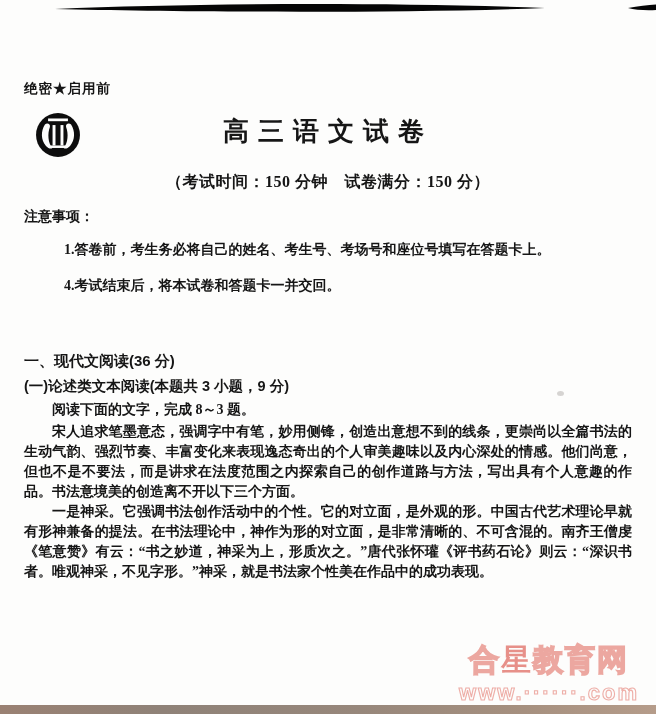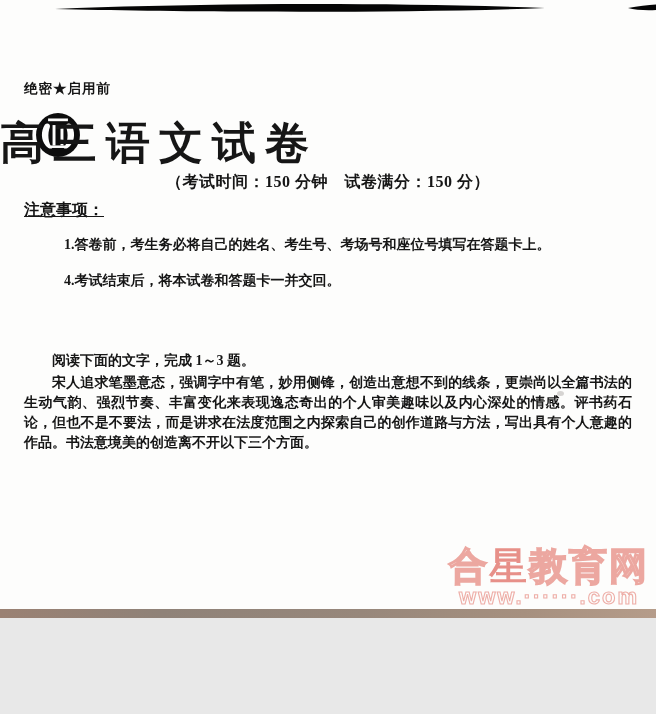--- a/index.html
+++ b/index.html
@@ -1,18 +1,18 @@
 <!DOCTYPE html>
 <html><head>
 <meta charset="utf-8">
 <style>
   html,body{margin:0;padding:0;background:#e8e8e8;}
   .page{
     position:relative;
-    width:656px;height:618px;
+    width:656px;height:714px;
     background:#fdfdfc;
     overflow:hidden;
     font-family:"Liberation Serif", serif;
     color:#161616;
   }
   
   .scan-top{position:absolute;top:0;left:0;width:656px;height:18px;}
   .scan-bottom{
     position:absolute;left:0;bottom:0;width:656px;height:9px;
     background:linear-gradient(90deg,#9a8173 0%,#8f8278 25%,#97877b 55%,#a6907f 80%,#b59c8a 100%);
@@ -20,33 +20,34 @@
   .noise-dot{position:absolute;left:557px;top:391px;width:7px;height:5px;background:#d6d4d2;border-radius:50%;}
   
   .classification{
     position:absolute;top:80px;left:24px;
     font-family:"Liberation Sans",sans-serif;
     font-weight:bold;font-size:13.5px;letter-spacing:1px;
   }
   .logo{position:absolute;top:112px;left:35px;width:46px;height:46px;}
   .title{
     position:absolute;top:114px;left:0;width:100%;
+    text-align:center;
     font-family:"Liberation Sans",sans-serif;
-    font-weight:bold;font-size:44px;letter-spacing:9px;
+    font-weight:bold;font-size:26px;letter-spacing:9px;
   }
   .subtitle{
     position:absolute;top:172px;left:0;width:100%;
     text-align:center;
     font-weight:bold;font-size:16px;letter-spacing:0.5px;
   }
   
   .notice{position:absolute;top:200px;left:24px;width:608px;}
   .notice-heading{
     font-family:"Liberation Sans",sans-serif;
-    font-weight:bold;font-size:16px;margin:0 0 5px 0;text-decoration:underline;
+    font-weight:bold;font-size:14px;margin:8px 0 5px 0;
   }
   .notice-item{
     margin:12px;font-size:14px;font-weight:600;line-height:23.5px;
     text-indent:2em;text-align:justify;
   }
   
   .body-block{position:absolute;top:352px;left:24px;width:608px;}
   .sec-heading{
     font-family:"Liberation Sans",sans-serif;
     font-weight:bold;font-size:15px;margin:0 0 6px 0;
@@ -62,22 +63,22 @@
     margin:0;font-size:14px;font-weight:600;line-height:20px;
     text-indent:2em;text-align:justify;
     position:relative;z-index:2;
   }
   
   .watermark{
     position:absolute;right:2px;bottom:8px;width:210px;
     text-align:center;z-index:1;user-select:none;
   }
   .wm-name{
-    font-family:Liberation Serif, serif;
-    font-size:38px;font-weight:bold;line-height:44px;letter-spacing:2px;
+    font-family:Liberation Mono, monospace;
+    font-size:30px;font-weight:bold;line-height:44px;letter-spacing:2px;
     white-space:nowrap;
   }
   .wm-outline{color:rgba(255,255,255,0.05);-webkit-text-stroke:1.6px rgba(223,96,84,0.55);}
   .wm-solid{color:rgba(217,72,60,0.60);-webkit-text-stroke:0;}
   .wm-url{
     font-family:"Liberation Sans",sans-serif;
     font-size:22px;font-weight:bold;letter-spacing:2px;
     color:rgba(255,255,255,0.05);-webkit-text-stroke:1.1px rgba(223,96,84,0.5);
     margin-top:-4px;
   }
@@ -113,21 +114,24 @@
     <p class="notice-item">1.答卷前，考生务必将自己的姓名、考生号、考场号和座位号填写在答题卡上。</p>
     <p class="notice-item">4.考试结束后，将本试卷和答题卡一并交回。</p>
   </div>
 
   <div class="watermark">
     <div class="wm-name"><span class="wm-outline">合</span><span class="wm-solid">星</span><span class="wm-outline">教育网</span></div>
     <div class="wm-url">www.······.com</div>
   </div>
 
   <div class="body-block">
-    <p class="sec-instruction">阅读下面的文字，完成 1～3 题。</p>
-    <p class="para">宋人追求笔墨意态，强调字中有笔，妙用侧锋，创造出意想不到的线条，更崇尚以全篇书法的生动气韵、强烈节奏、丰富变化来表现逸态奇出的个人审美趣味以及内心深处的情感。评书药石论，但也不是不要法，而是讲求在法度范围之内探索自己的创作道路与方法，写出具有个人意趣的作品。书法意境美的创造离不开以下三个方面。</p>
+    <p class="sec-heading">一、现代文阅读(36 分)</p>
+    <p class="sec-subheading">(一)论述类文本阅读(本题共 3 小题，9 分)</p>
+    <p class="sec-instruction">阅读下面的文字，完成 8～3 题。</p>
+    <p class="para">宋人追求笔墨意态，强调字中有笔，妙用侧锋，创造出意想不到的线条，更崇尚以全篇书法的生动气韵、强烈节奏、丰富变化来表现逸态奇出的个人审美趣味以及内心深处的情感。他们尚意，但也不是不要法，而是讲求在法度范围之内探索自己的创作道路与方法，写出具有个人意趣的作品。书法意境美的创造离不开以下三个方面。</p>
+    <p class="para">一是神采。它强调书法创作活动中的个性。它的对立面，是外观的形。中国古代艺术理论早就有形神兼备的提法。在书法理论中，神作为形的对立面，是非常清晰的、不可含混的。南齐王僧虔《笔意赞》有云：“书之妙道，神采为上，形质次之。”唐代张怀瓘《评书药石论》则云：“深识书者。唯观神采，不见字形。”神采，就是书法家个性美在作品中的成功表现。</p>
   </div>
 
   <div class="noise-dot"></div>
 
   <div class="scan-bottom"></div>
 
 </div>
 
 </body></html>

